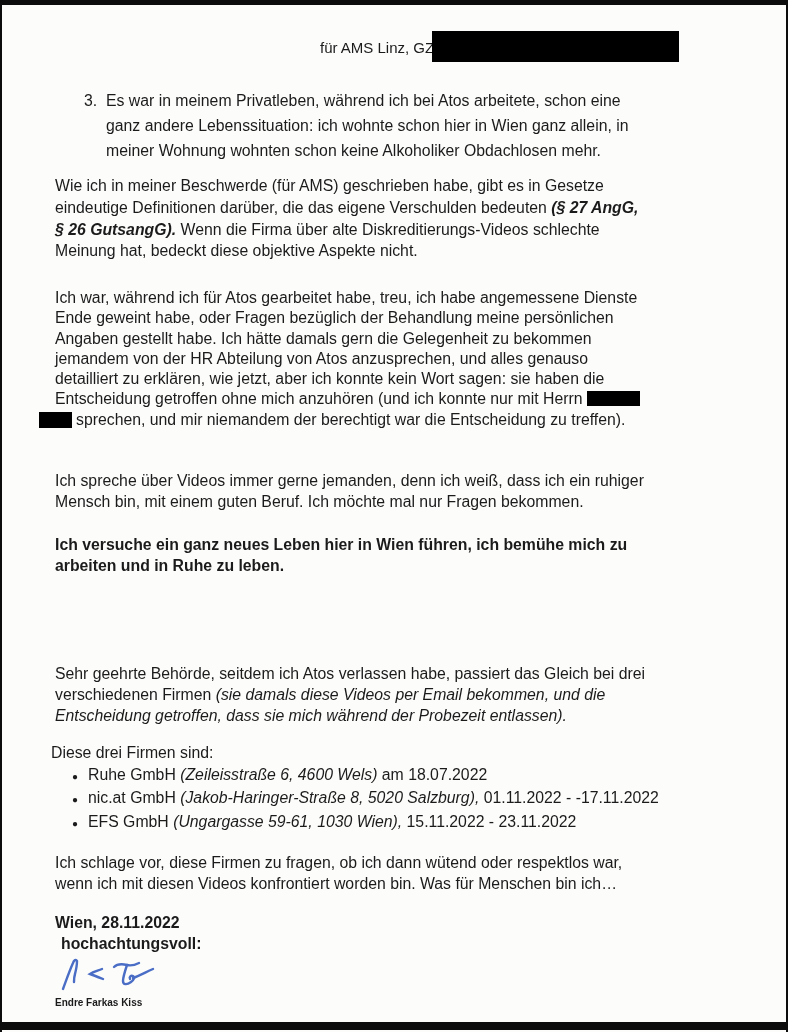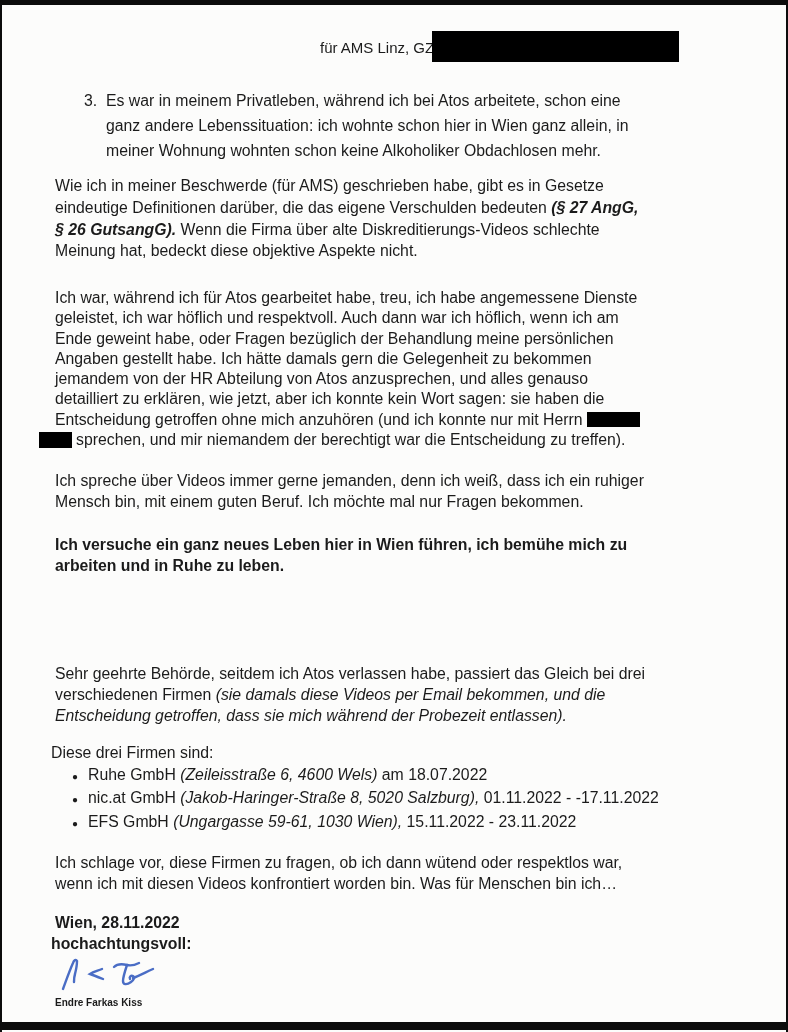--- a/index.html
+++ b/index.html
@@ -32,21 +32,21 @@
   .p-videos{top:471px;line-height:20.8px;}
   .p-neues{top:534px;line-height:21px;font-weight:bold;}
   .p-behoerden{top:597px;line-height:21px;}
   .p-firmen{top:663px;line-height:21px;}
   .firm-intro{left:51px;top:744px;}
   .firm-list{left:72px;top:764px;line-height:21.3px;}
   .firm-row{display:flex;align-items:baseline;}
   .firm-row .dot{width:16px;font-size:10px;}
   .p-vorschlag{top:852px;line-height:21px;}
   .place-date{left:55px;top:914px;font-weight:bold;}
-  .salutation{left:51px;top:935px;font-weight:bold;}
+  .salutation{left:61px;top:935px;font-weight:bold;}
   .signature{left:57px;top:956px;}
   .signed-name{left:55px;top:997px;font-weight:bold;font-size:10px;}
 
   .redact{display:inline-block;background:#000;}
   .redact.r1{width:53px;height:15px;margin-left:5px;vertical-align:-2px;}
   .redact.r2{width:33px;height:16px;margin-left:-16px;margin-right:4px;vertical-align:-3px;}
 </style>
 </head>
 <body>
 
@@ -71,21 +71,20 @@
 
   <div class="abs txt para p-beschwerde">
     <div>Wie ich in meiner Beschwerde (für AMS) geschrieben habe, gibt es in Gesetze</div>
     <div><span>eindeutige Definitionen darüber, die das eigene Verschulden bedeuten </span><span class="bi">(§ 27 AngG,</span></div>
     <div><span class="bi">§ 26 GutsangG).</span><span> Wenn die Firma über alte Diskreditierungs-Videos schlechte</span></div>
     <div>Meinung hat, bedeckt diese objektive Aspekte nicht.</div>
   </div>
 
   <div class="abs txt para p-atos">
     <div>Ich war, während ich für Atos gearbeitet habe, treu, ich habe angemessene Dienste</div>
-    <div>geleistet, ich war höflich und respektvoll. Auch dann war ich höflich, wenn ich am</div>
     <div>Ende geweint habe, oder Fragen bezüglich der Behandlung meine persönlichen</div>
     <div>Angaben gestellt habe. Ich hätte damals gern die Gelegenheit zu bekommen</div>
     <div>jemandem von der HR Abteilung von Atos anzusprechen, und alles genauso</div>
     <div>detailliert zu erklären, wie jetzt, aber ich konnte kein Wort sagen: sie haben die</div>
     <div><span>Entscheidung getroffen ohne mich anzuhören (und ich konnte nur mit Herrn</span><span class="redact r1"></span></div>
     <div><span class="redact r2"></span><span>sprechen, und mir niemandem der berechtigt war die Entscheidung zu treffen).</span></div>
   </div>
 
   <div class="abs txt para p-videos">
     <div>Ich spreche über Videos immer gerne jemanden, denn ich weiß, dass ich ein ruhiger</div>

